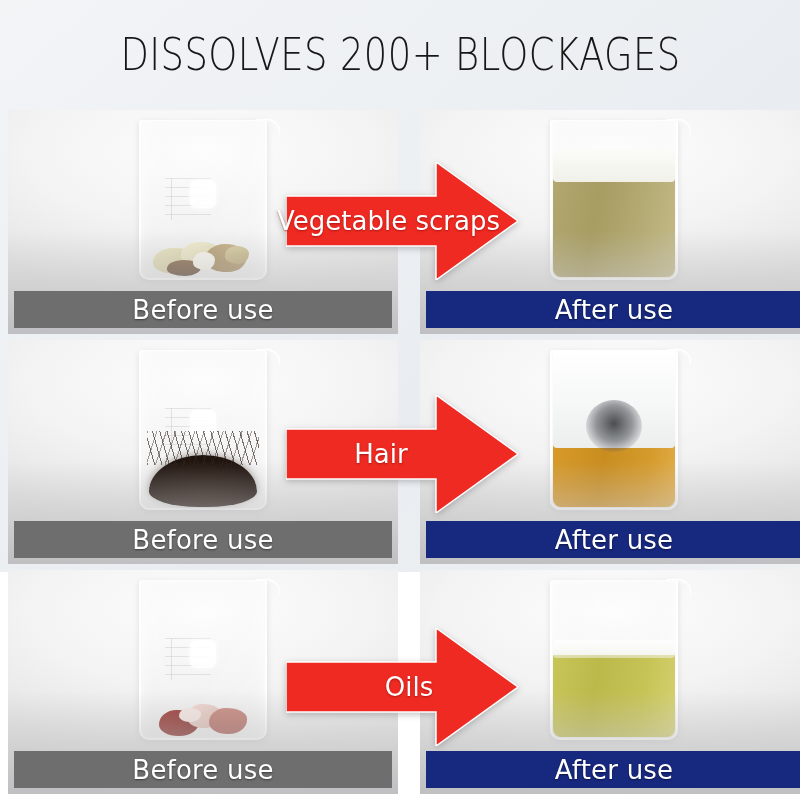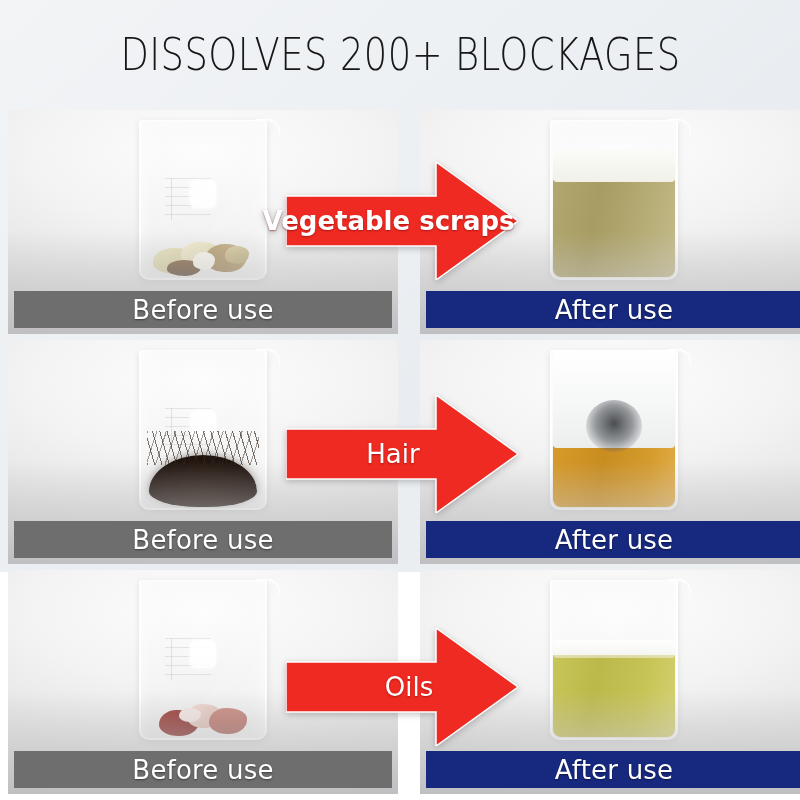--- a/index.html
+++ b/index.html
@@ -151,22 +151,22 @@
   .row.r2 .arrow{top:58px;}
   .arrow svg{display:block;width:100%;height:100%;}
   .arrow .alabel{
     position:absolute;left:0;top:0;width:190px;height:118px;
     display:flex;align-items:center;justify-content:center;
     color:#ffffff;font-size:26px;font-weight:400;white-space:nowrap;
     text-shadow:0 1px 2px rgba(120,10,10,.55);
     font-family:"DejaVu Sans","Liberation Sans",sans-serif;
     pointer-events:none;
   }
-  .row.r0 .alabel{justify-content:center;width:205px;font-weight:bold;}
-  .row.r1 .alabel{width:190px;margin-left:12px;}
+  .row.r0 .alabel{justify-content:center;width:205px;}
+  .row.r1 .alabel{width:190px;}
   .row.r2 .alabel{width:190px;margin-left:28px;}
 </style>
 </head>
 <body>
 
 <div id="stage">
 
   <div class="title-wrap">
     <div class="title">DISSOLVES 200+ BLOCKAGES</div>
   </div>

